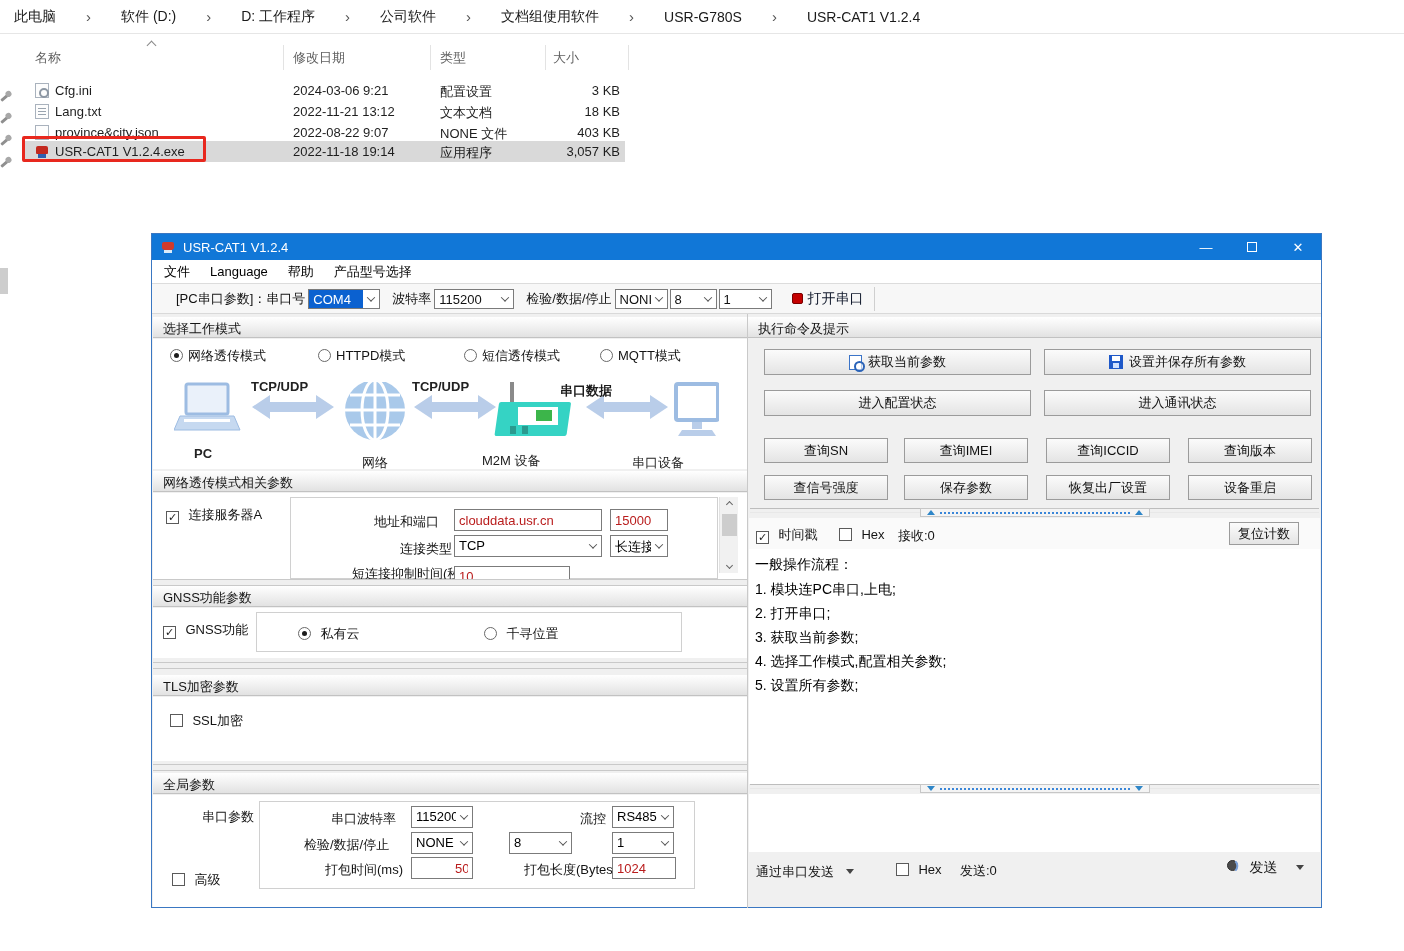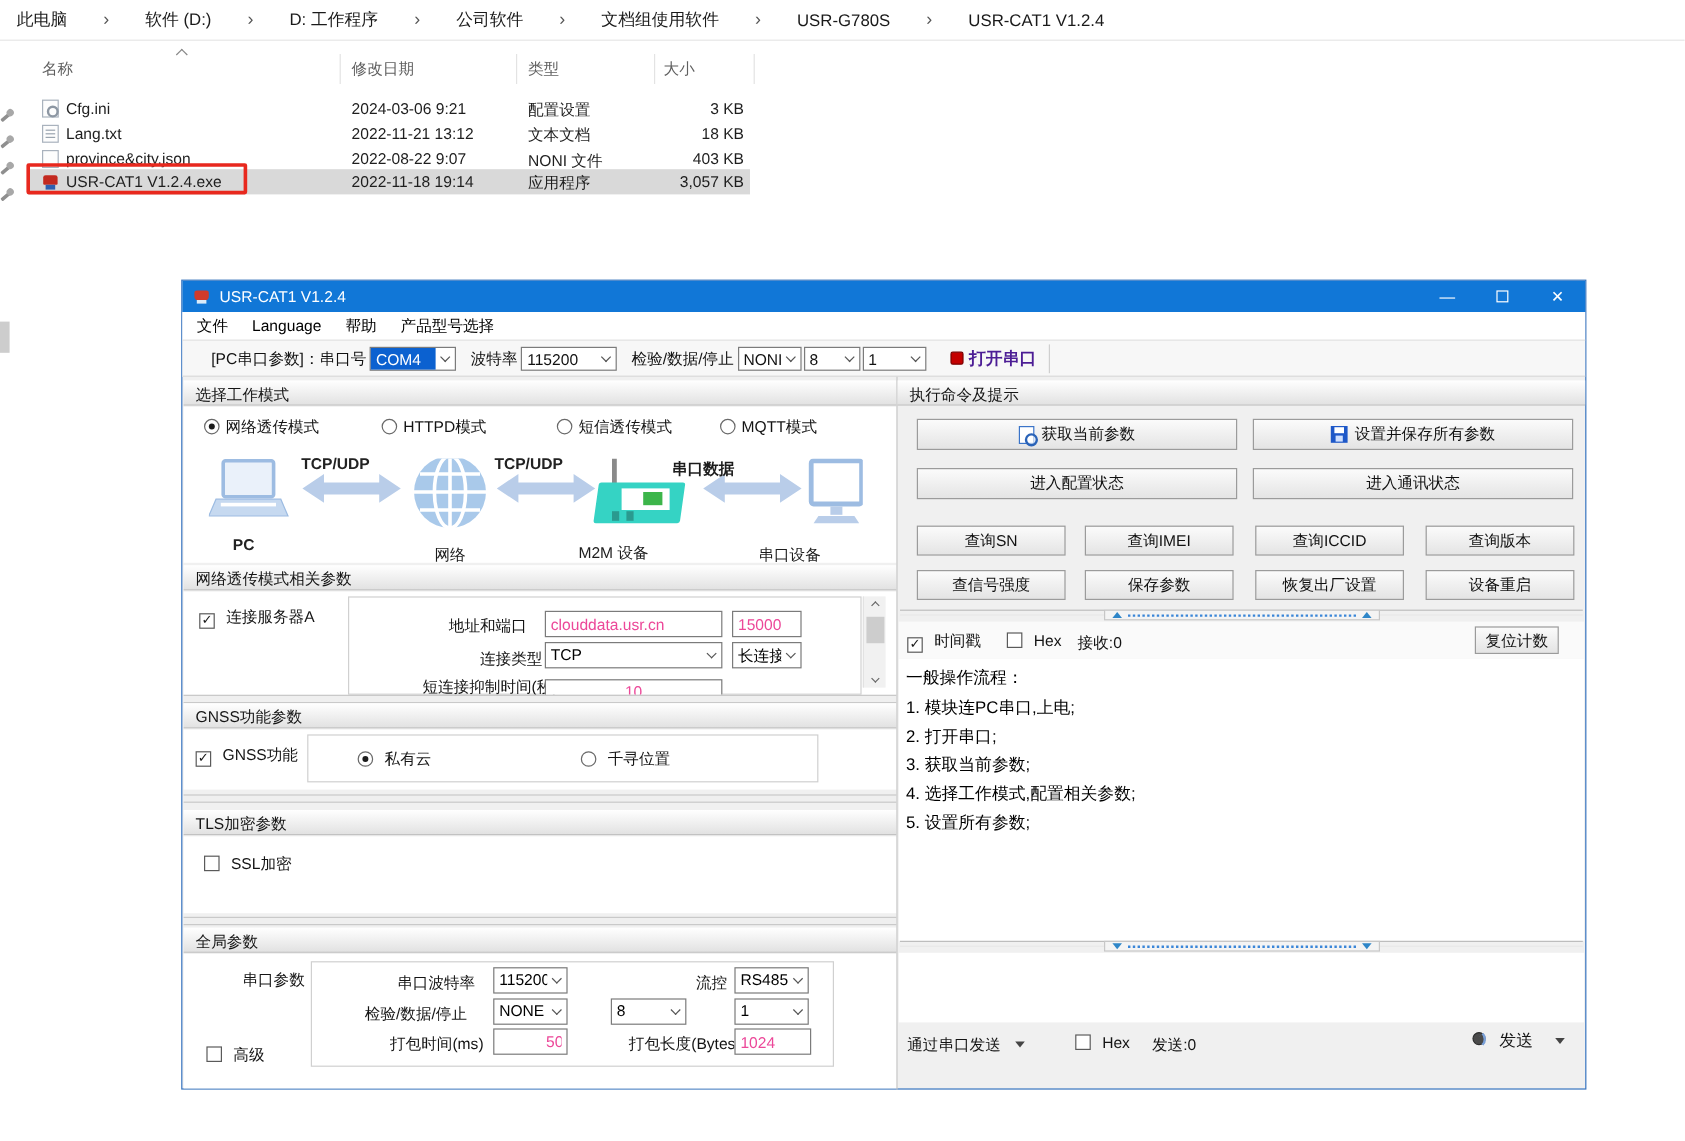--- a/index.html
+++ b/index.html
@@ -51,35 +51,35 @@
   .menubar .mi:first-child { margin-left:2px; }
 
   .toolbar { position:absolute; left:0; top:50px; width:100%; height:30px; background:#f7f7f7; border-bottom:1px solid #d9d9d9; display:flex; align-items:center; font-size:13px; color:#111; }
   .toolbar .lbl { margin:0 3px; white-space:nowrap; }
   .combo { height:20px; background:#fff; border:1px solid #7b7b7b; display:flex; align-items:stretch; }
   .combo .val { padding:2px 4px 0 4px; font-size:13px; white-space:nowrap; overflow:hidden; flex:1; }
   .combo .val.hl { background:#0b61d0; color:#fff; }
   .combo .arr { width:16px; display:flex; align-items:center; justify-content:center; }
   .chev { width:6px; height:6px; border-right:1px solid #555; border-bottom:1px solid #555; transform:rotate(45deg) translate(-1px,-1px); }
   .led { width:11px; height:11px; background:#c40000; border:1px solid #7a0000; border-radius:2px; margin:0 5px 0 20px; }
-  .openport { color:#4c1d95; font-weight:bold; font-size:14px; }
+  .openport { color:#0f172a; font-weight:normal; font-size:14px; }
   .tb-sep { width:1px; height:24px; background:#cfcfcf; margin-left:10px; }
 
   .gbx-header { position:absolute; height:21px; background:linear-gradient(#ffffff,#e2e2e2); border-bottom:1px solid #c2c2c2; font-size:13px; color:#151515; padding:3px 0 0 10px; }
   .leftw { left:1px; width:594px; }
   .rightw { left:596px; width:573px; }
   .panelwhite { position:absolute; background:#fff; }
   .vdivider { position:absolute; left:595px; top:80px; width:1px; height:594px; background:#c9c9c9; }
 
   .radio { width:13px; height:13px; border:1px solid #696969; border-radius:50%; background:#fff; position:relative; display:inline-block; vertical-align:-2px; }
   .radio.sel::after { content:""; position:absolute; inset:3px; background:#1c1c1c; border-radius:50%; }
   .cbx { width:13px; height:13px; border:1px solid #5a5a5a; background:#fff; display:inline-flex; align-items:center; justify-content:center; font-size:11px; color:#1a1a1a; line-height:10px; vertical-align:-2px; }
   .ctl-lab { font-size:13px; color:#141414; margin-left:5px; }
 
-  .tin { position:absolute; height:22px; border:1px solid #7b7b7b; background:#fff; font-size:13px; padding:0 4px; font-family:"Liberation Sans",sans-serif; color:#ec4899; }
+  .tin { position:absolute; height:22px; border:1px solid #7b7b7b; background:#fff; font-size:13px; padding:0 4px; font-family:"Liberation Sans",sans-serif; color:#b91c1c; }
 
   .sepstrip { position:absolute; left:1px; width:594px; height:7px; background:#efefef; border-top:1px solid #c9c9c9; border-bottom:1px solid #c9c9c9; }
 
   .groupbox { position:absolute; border:1px solid #d0d0d0; background:#fff; }
 
   .scrollv { position:absolute; width:19px; background:#f1f1f1; border-left:1px solid #e2e2e2; }
   .scrollv .sarr { position:absolute; left:0; width:19px; height:15px; display:flex; align-items:center; justify-content:center; }
   .scrollv .schev { width:5px; height:5px; border-right:1px solid #666; border-bottom:1px solid #666; }
   .scrollv .thumb { position:absolute; left:2px; width:15px; background:#cdcdcd; }
 
@@ -163,21 +163,21 @@
   <span class="ficon lines"></span>
   <span class="fname">Lang.txt</span>
   <span class="fdate">2022-11-21 13:12</span>
   <span class="ftype">文本文档</span>
   <span class="fsize">18 KB</span>
 </div>
 <div class="frow" style="top:122px">
   <span class="ficon"></span>
   <span class="fname">province&amp;city.json</span>
   <span class="fdate">2022-08-22 9:07</span>
-  <span class="ftype">NONI 文件</span>
+  <span class="ftype">NONE 文件</span>
   <span class="fsize">403 KB</span>
 </div>
 <div class="frow selected" style="top:141px">
   <span class="ficon exe"></span>
   <span class="fname">USR-CAT1 V1.2.4.exe</span>
   <span class="fdate">2022-11-18 19:14</span>
   <span class="ftype">应用程序</span>
   <span class="fsize">3,057 KB</span>
 </div>
 <div class="redbox"></div>
@@ -328,21 +328,21 @@
   </div>
   <div class="combo" style="position:absolute; left:458px; top:301px; width:58px; height:22px">
     <span class="val">长连接</span>
     <span class="arr">
           <span class="chev"></span>
         </span>
   </div>
 
   <div style="position:absolute; left:200px; top:330px; width:330px; height:15px; overflow:hidden;">
     <span class="smalllab">短连接抑制时间(秒)</span>
-    <input class="tin" style="left: 102px; top: 2px; width: 148px; height: 20px; text-align: center;" value="10">
+    <input class="tin" style="left: 102px; top: 2px; width: 116px; height: 20px;" value="10">
   </div>
 
   <div class="scrollv" style="left:567px; top:263px; height:76px">
     <div class="sarr" style="top:0">
           <span class="schev" style="transform:rotate(-135deg)"></span>
         </div>
     <div class="thumb" style="top:17px; height:22px"></div>
     <div class="sarr" style="bottom:0">
           <span class="schev" style="transform:rotate(45deg)"></span>
         </div>

